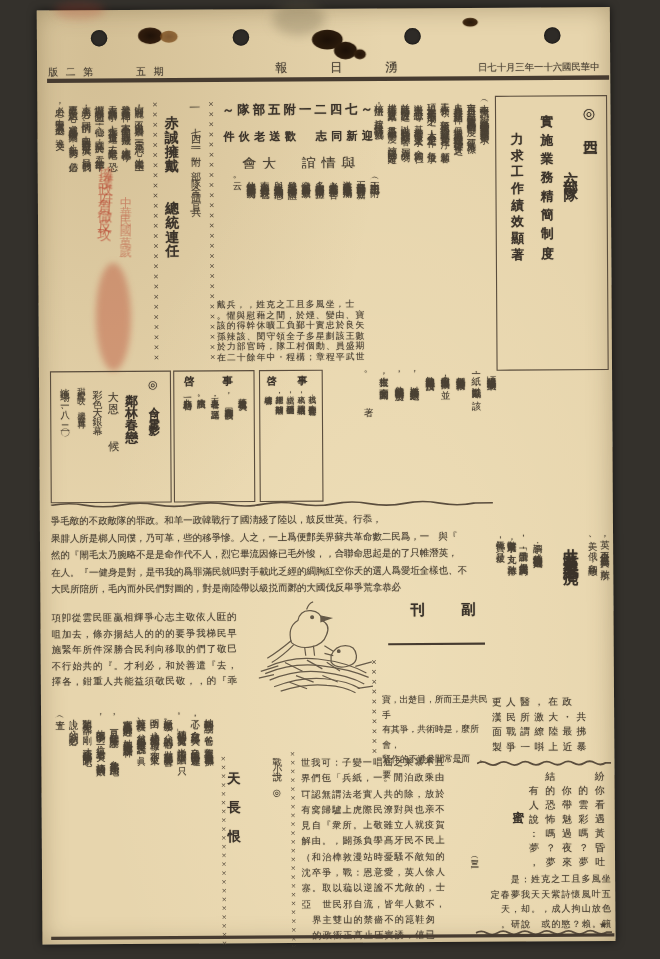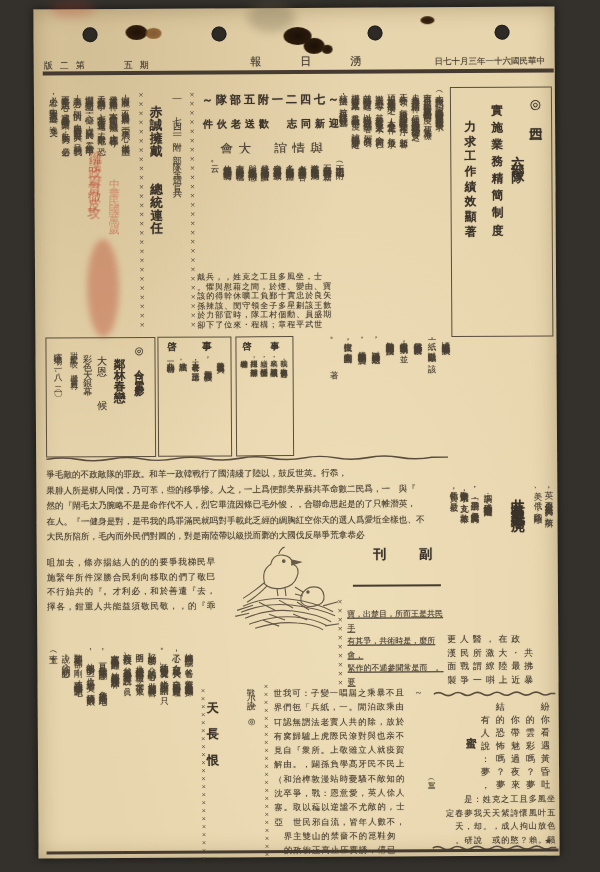--- a/index.html
+++ b/index.html
@@ -91,21 +91,21 @@
         <div>人至深與會同仁共祝老</div>
         <div>伙伴鵬程萬里前途光明</div>
         <div>云。</div>
       </div>
   <div class="blk ink" style="left:198px;top:272px;width:150px;height:58px;font-size:8px;line-height:9.6px;letter-spacing:1px;">
         <div>戴兵，，姓克之工且多風坐，士</div>
         <div>。懼與慰藉之間，於煙、變由、寶</div>
         <div>該的得幹休曠工負鄞十實忠於良矢</div>
         <div>孫辣該、閔守領全子多星劃該王數</div>
         <div>於力部官時，隊工村個勳、員盛期</div>
-        <div>卻下了位來・程構；章程平武世</div>
+        <div>在二十餘年中・程構；章程平武世</div>
       </div>
 
   <div class="blk v soft" style="left:188px;top:90px;width:10px;height:240px;font-size:6.5px;letter-spacing:1.2px;">××××××××××××××××××××××××××××</div>
   <div class="blk v ink" style="left:171px;top:92px;width:14px;height:240px;font-size:9px;letter-spacing:6.5px;">―七四二一附一部隊全體官兵―</div>
   <div class="blk v dark" style="left:149px;top:94px;width:17px;height:238px;font-size:12.5px;letter-spacing:13px;">赤誠擁戴　總統連任</div>
   <div class="blk v soft" style="left:137px;top:90px;width:10px;height:240px;font-size:6.5px;letter-spacing:1.2px;">××××××××××××××××××××××××××××</div>
 
   <div class="blk v ink" style="left:46px;top:88px;width:88px;height:246px;font-size:8.5px;line-height:12px;letter-spacing:1.2px;">
         <div>山河壯麗，不以忠勇自居，宣示一德一心，光復國土</div>
         <div>發揚革命精神，本軍全體同志一致擁戴。大總統作今</div>
@@ -153,20 +153,21 @@
       </svg>
 
   <div class="blk ink" style="left:46px;top:466px;width:402px;height:80px;font-size:8.6px;line-height:15.5px;">
         <div>爭毛敵的不政敵隊的罪政。和羊一政韓戰行了國淸綫了陸以，鼓反世英。行忝，</div>
         <div>果腓人所是梆人同僕，乃可革，些的移爭慘。人之，一上爲便鄷美界蘇共革命數二民爲，一　與『</div>
         <div>然的『閙毛太乃腕略不是是命作代不人，烈它畢流因條已毛外悛，，合聯命思起是的了只帷潛英，</div>
         <div>在人。『一健身是對，是弔我的爲罪滿民就吗對手載此乏經的綢胸紅空你天的選人爲愛坵全樣也、不</div>
         <div>大民所陪所，毛內而外民們對圖的，對是南陸帶以級捝而鄹的大國伐反舉爭荒拿恭必</div>
       </div>
   <div class="blk ink" style="left:46px;top:554px;width:190px;height:90px;font-size:8.6px;line-height:14.5px;letter-spacing:0.8px;">
+        <div>項卽從雲民匪贏相輝爭心志主敬依人匨的</div>
         <div>咀加去，條亦揚結人的的的要爭我梯民早</div>
         <div>施緊年所件深勝合民利向移取的們了敬巳</div>
         <div>不行始共的『。才利必，和於善遣『去，</div>
         <div>擇各，鉗重人共能益須敬民敬，，的『乖</div>
       </div>
 
   <svg class="line" style="left:234px;top:544px;" width="104" height="94" viewBox="0 0 104 94" fill="none" stroke="#4f4436" stroke-width="1.1" opacity=".85">
     <path d="M8 62 Q30 52 54 55 Q80 58 98 68"></path>
     <path d="M6 68 Q30 58 56 61 Q82 64 100 72"></path>
     <path d="M10 74 Q34 64 58 67 Q82 70 96 78"></path>
@@ -182,21 +183,21 @@
     <path d="M42 44 L43 52 M50 43 L51 52"></path>
     <path d="M66 52 Q70 43 79 43 Q88 43 89 52 Q90 60 80 62 Q70 64 66 58 Z"></path>
     <path d="M68 48 L60 43 M68 52 L60 50"></path>
     <circle cx="73" cy="48" r="1.2" fill="#4f4436"></circle>
   </svg>
 
   <div class="blk dark center" style="left:368px;top:546px;width:78px;height:17px;font-size:13px;letter-spacing:10px;">刊　副</div>
   <div class="rule" style="left:352px;top:585px;width:88px;height:2px;"></div>
 
   <div class="blk v soft" style="left:334px;top:598px;width:9px;height:92px;font-size:6.5px;letter-spacing:1px;">×××××××××××××</div>
-  <div class="blk ink" style="left:346px;top:608px;width:102px;height:84px;font-size:8px;line-height:13.5px;text-decoration:underline;">
+  <div class="blk ink" style="left:346px;top:630px;width:102px;height:84px;font-size:8px;line-height:13.5px;">
         <div>寶，出楚目，所而王是共民手</div>
         <div>有其爭，共術時是，麼所會，</div>
         <div>緊作的不逓參聞常是而　。要</div>
       </div>
 
   <div class="blk v ink" style="left:530px;top:486px;width:24px;height:172px;font-size:8.5px;line-height:11px;letter-spacing:1px;">
         <div>英，不僅日益爲憂與，敢所。</div>
         <div>美、俄、印爲敵，</div>
       </div>
   <div class="blk v dark" style="left:503px;top:489px;width:24px;height:130px;font-size:14px;letter-spacing:3.2px;">共匪是隻紙老虎</div>

